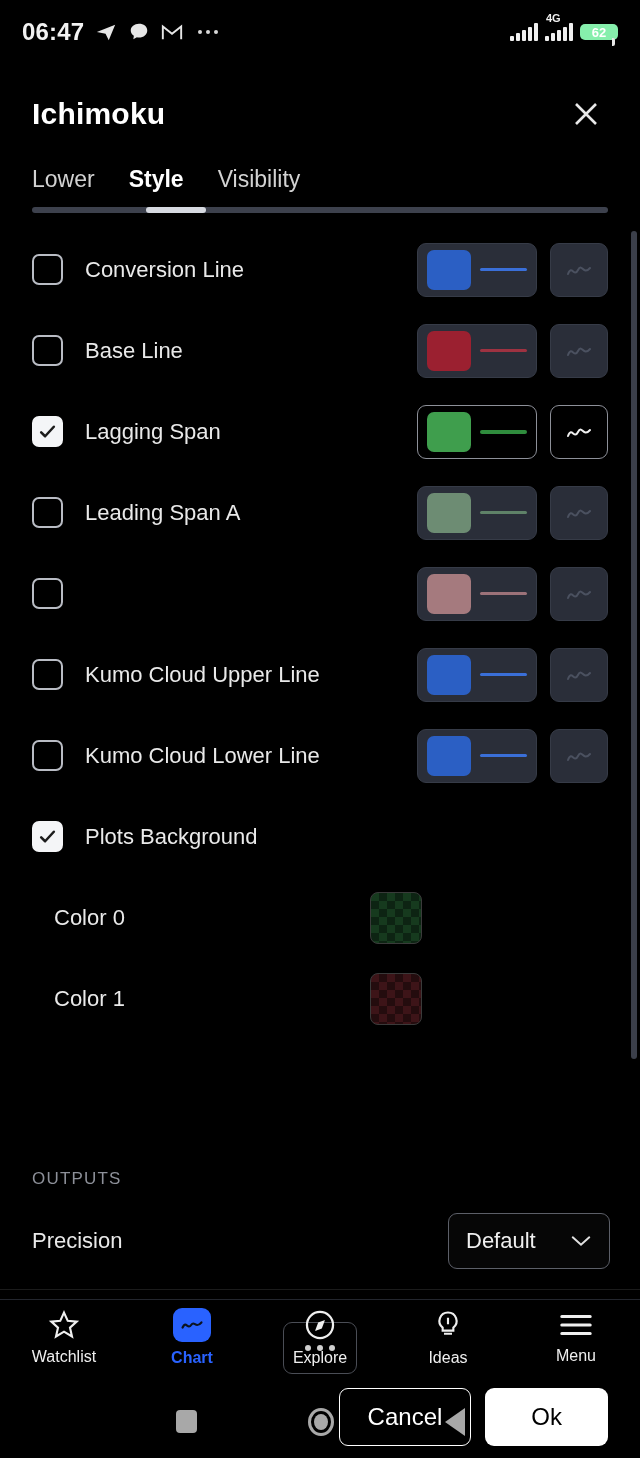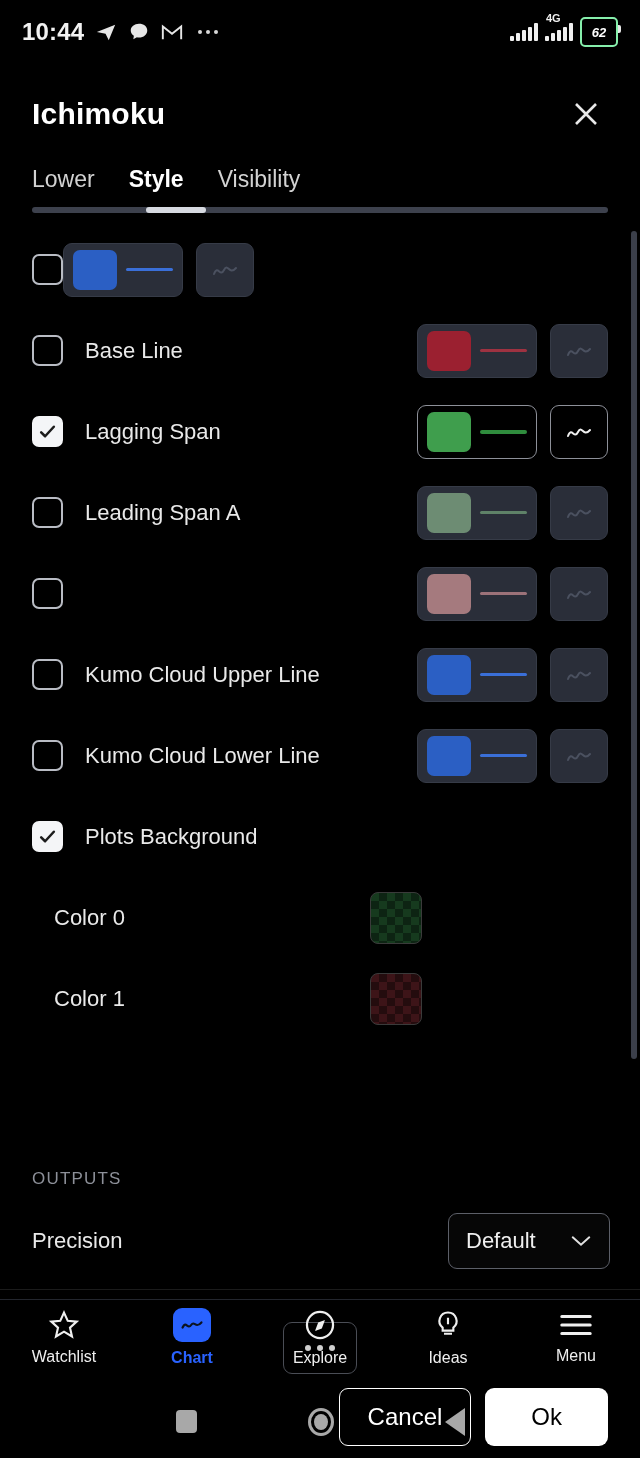--- a/index.html
+++ b/index.html
@@ -23,22 +23,22 @@
   .dots3 { display:flex; gap:4px; align-items:center; margin-left:4px;}
   .dots3 i { width:4px;height:4px;border-radius:50%;background:#d8d8d8;display:block; }
   .bars { display:flex; align-items:flex-end; gap:2px; height:18px; }
   .bars i { width:4px; background:#f0f0f0; display:block; border-radius:1px; }
   .bars i:nth-child(1){height:5px;} .bars i:nth-child(2){height:8px;}
   .bars i:nth-child(3){height:11px;} .bars i:nth-child(4){height:14px;}
   .bars i:nth-child(5){height:18px;}
   .g4wrap { position:relative; display:flex; align-items:center; gap:2px; }
   .g4 { position:absolute; top:-11px; left:1px; font-size:11px; color:#f0f0f0; font-weight:600;}
   .battery {
-    width:38px;height:30px;border:2px solid #86efac;border-radius:5px;
-    display:flex;align-items:center;justify-content:center;position:relative;font-style:italic;
+    width:38px;height:16px;border:8px solid #86efac;border-radius:5px;
+    display:flex;align-items:center;justify-content:center;position:relative;
   }
   .battery::after{content:"";position:absolute;right:-5px;top:6px;width:3px;height:8px;background:#e8e8e8;border-radius:0 2px 2px 0;}
   .battery span{font-size:13px;font-weight:700;color:#fff;}
 
   
   .dlg-head { padding: 28px 32px 0 32px; display:flex; align-items:center; justify-content:space-between;}
   .dlg-title { font-size: 30px; font-weight: 700; color:#fff; letter-spacing:.2px;}
   .close-btn { width:44px;height:44px;display:flex;align-items:center;justify-content:center;}
 
   
@@ -119,21 +119,21 @@
   .sq{width:21px;height:23px;background:#a8a8a8;border-radius:4px;}
   .circ{width:26px;height:28px;border:3px solid #a8a8a8;border-radius:50%;display:flex;align-items:center;justify-content:center;}
   .circ i{width:14px;height:16px;background:#a8a8a8;border-radius:50%;display:block;}
   .tri{width:0;height:0;border-top:14px solid transparent;border-bottom:14px solid transparent;border-right:20px solid #a8a8a8;}
 </style>
 </head>
 <body>
 
 <div class="statusbar">
   <div class="sb-left">
-    <div class="sb-time">10:44</div>
+    <div class="sb-time">06:47</div>
     <svg width="22" height="22" viewBox="0 0 24 24">
         <path d="M2 12L22 4l-7 17-3.5-7z" fill="#e6e6e6"></path>
       </svg>
     <svg width="22" height="22" viewBox="0 0 24 24">
         <path d="M12 3C6.9 3 3 6.3 3 10.3c0 2.3 1.3 4.4 3.4 5.7l-.6 4 3.9-2.2c.7.1 1.5.2 2.3.2 5.1 0 9-3.3 9-7.7S17.1 3 12 3z" fill="#e6e6e6"></path>
       </svg>
     <svg width="22" height="20" viewBox="0 0 24 20">
         <path d="M2 18V4l10 8L22 4v14" fill="none" stroke="#e6e6e6" stroke-width="2.1"></path>
       </svg>
     <div class="dots3">
@@ -181,20 +181,21 @@
   <div class="tab">Visibility</div>
 </div>
 <div class="tab-track">
   <div class="tab-thumb"></div>
 </div>
 
 <div class="scroll-area">
 
   <div class="row">
     <div class="cb"></div>
+    <div class="row-label">Conversion Line</div>
     <div class="controls">
       <div class="colorline">
         <div class="swatch" style="background:#2b5fc4"></div>
         <div class="lineprev" style="background:#3a6fd8"></div>
       </div>
       <div class="stylebtn">
         <svg width="28" height="20" viewBox="0 0 28 20">
             <path d="M3 14c4-10 6 4 10-4s5 6 12-2" stroke="#4b5160" stroke-width="2" fill="none" stroke-linecap="round"></path>
           </svg>
       </div>

